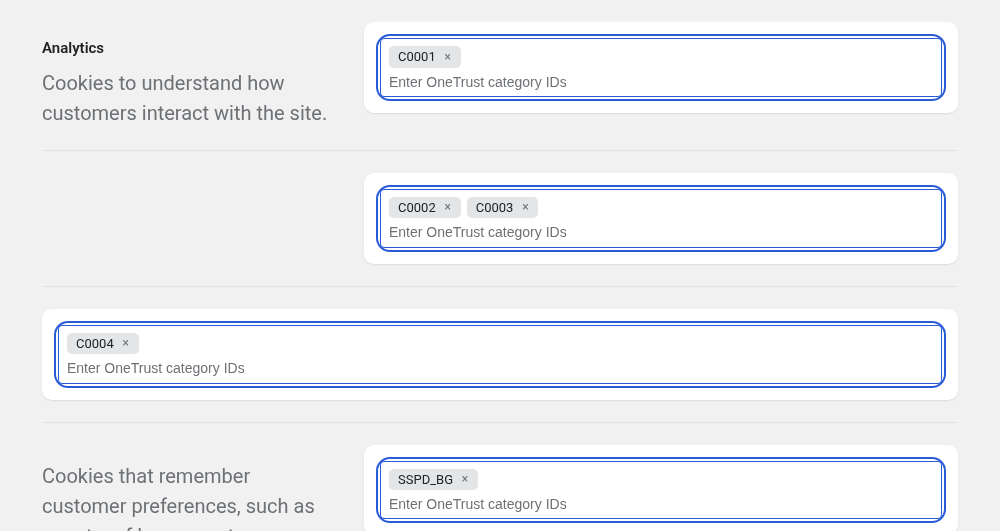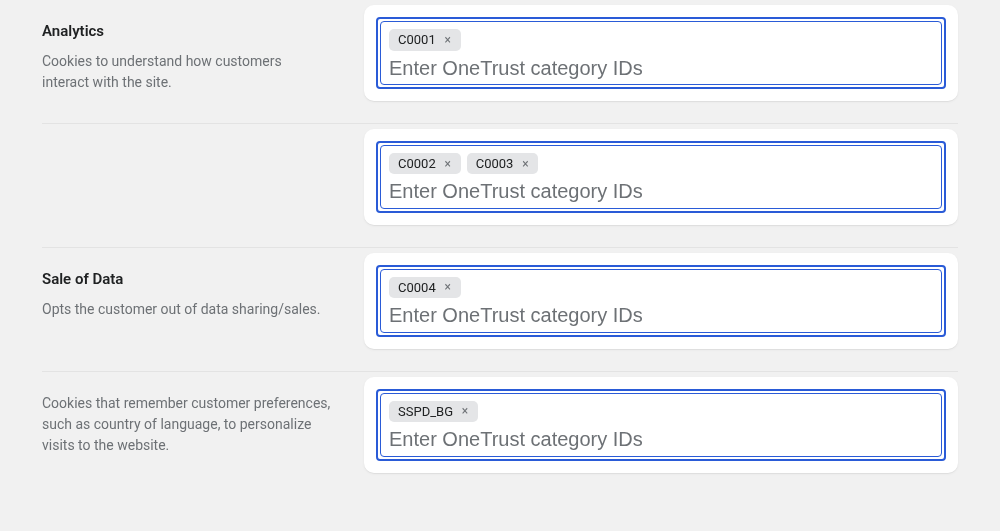--- a/index.html
+++ b/index.html
@@ -20,52 +20,52 @@
     height: 531px;
     overflow: hidden;
     margin: 0 auto;
     background: #f1f1f1;
     padding: 0 42px;
   }
   .row {
     display: flex;
     align-items: flex-start;
     gap: 32px;
-    padding: 5px 0 22px 0;
+    padding: 22px 0 22px 0;
     border-bottom: 1px solid #e3e3e3;
   }
   .row:last-child {
     border-bottom: none;
   }
   .info {
     flex: 0 0 290px;
     padding-top: 16px;
   }
   .info h3 {
     margin: 0 0 8px 0;
     font-size: 15px;
     font-weight: 600;
     color: #202223;
   }
   .info p {
     margin: 0;
-    font-size: 14px;
+    font-size: 20px;
     color: #6d7175;
     line-height: 1.5;
   }
   .card {
     flex: 1 1 auto;
     background: #fff;
     border-radius: 10px;
     padding: 12px;
     box-shadow: 0 1px 0 rgba(0,0,0,0.04), 0 1px 3px rgba(0,0,0,0.05);
   }
   .field-outer {
     border: 2px solid #2a5bd7;
-    border-radius: 4px;
+    border-radius: 14px;
     padding: 2px;
   }
   .field-inner {
     border: 1px solid #2a5bd7;
     border-radius: 4px;
     padding: 7px 8px 4px 8px;
     min-height: 58px;
   }
   .tags {
     display: flex;
@@ -92,21 +92,21 @@
     height: 14px;
     font-size: 12px;
     color: #6d7175;
     cursor: pointer;
     user-select: none;
   }
   .field-inner input {
     border: none;
     outline: none;
     width: 100%;
-    font-size: 20px;
+    font-size: 14px;
     color: #202223;
     background: transparent;
     padding: 2px 0 0 0;
   }
   .field-inner input::placeholder {
     color: #6d7175;
   }
 </style>
 </head>
 <body>
@@ -149,24 +149,20 @@
               <span class="remove">×</span>
             </span>
           </div>
           <input type="text" placeholder="Enter OneTrust category IDs" style="">
         </div>
       </div>
     </div>
   </div>
 
   <div class="row">
-    <div class="info">
-      <h3>Sale of Data</h3>
-      <p>Opts the customer out of data sharing/sales.</p>
-    </div>
     <div class="card">
       <div class="field-outer">
         <div class="field-inner">
           <div class="tags">
             <span class="tag">
               <span>C0004</span>
               <span class="remove">×</span>
             </span>
           </div>
           <input type="text" placeholder="Enter OneTrust category IDs" style="">

